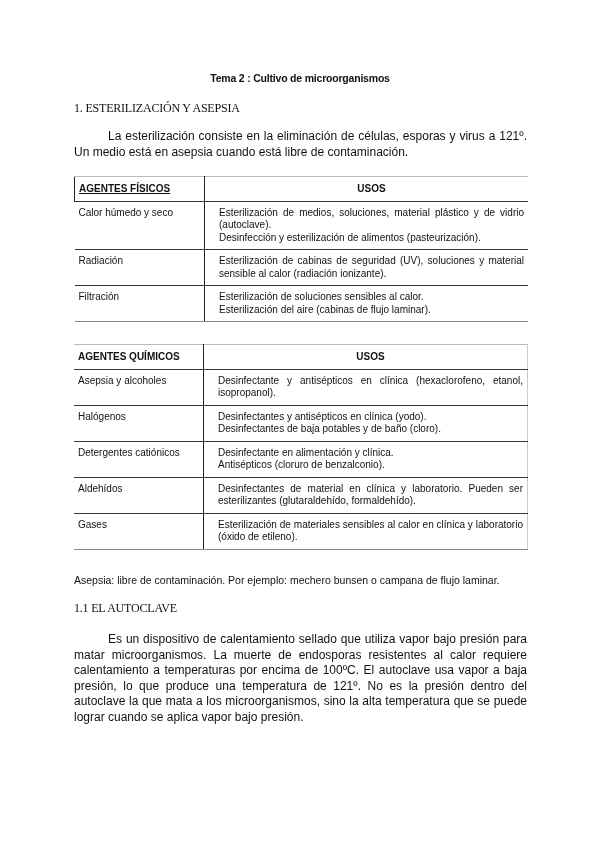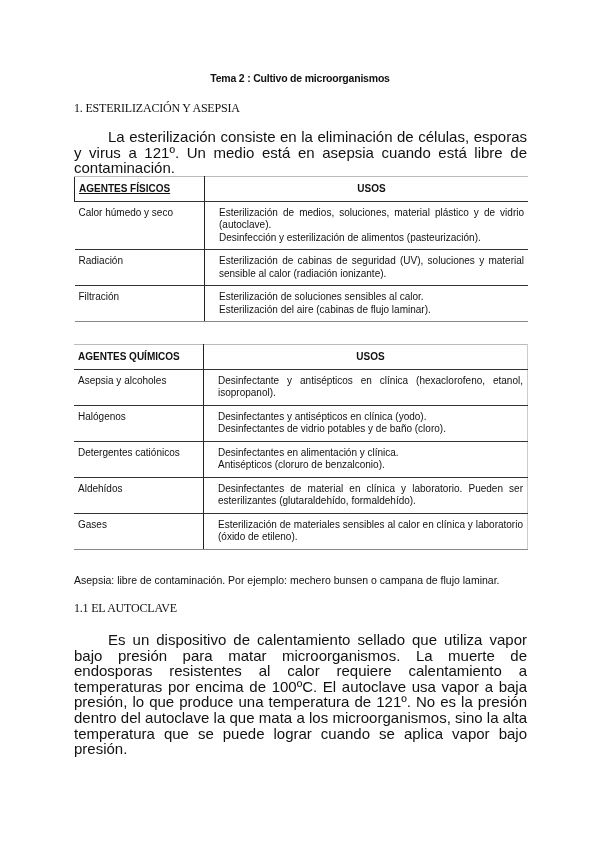--- a/index.html
+++ b/index.html
@@ -10,21 +10,21 @@
     font-family: "Liberation Sans", sans-serif; font-weight: bold; font-size: 10.5px; letter-spacing: -0.2px;
   }
   .h1, .h2 {
     position: absolute; left: 74px;
     font-family: "Liberation Serif", serif; font-size: 12px; letter-spacing: -0.2px;
   }
   .h1 { top: 101px; }
   .h2 { top: 601px; }
   .para {
     position: absolute; left: 74px; width: 453px;
-    font-family: "Liberation Sans", sans-serif; font-size: 15px; line-height: 15.5px;
+    font-family: "Liberation Sans", sans-serif; font-size: 12px; line-height: 15.5px;
     text-align: justify; text-indent: 34px; margin: 0;
   }
   .p1 { top: 129px; }
   .p3 { top: 632px; line-height: 15.6px; }
   .asepsia {
     position: absolute; left: 74px; top: 574px; width: 470px;
     font-family: Liberation Sans, sans-serif; font-size: 10.5px;
   }
   table.agents {
     position: absolute; left: 74px; width: 454px;
@@ -103,27 +103,27 @@
       <tr>
         <td class="col1">Asepsia y alcoholes</td>
         <td class="col2">
           <span class="line">Desinfectante y antisépticos en clínica (hexaclorofeno, etanol, isopropanol).</span>
         </td>
       </tr>
       <tr>
         <td class="col1">Halógenos</td>
         <td class="col2">
           <span class="line">Desinfectantes y antisépticos en clínica (yodo).</span>
-          <span class="line">Desinfectantes de vidrio potables y de baño (cloro).</span>
+          <span class="line">Desinfectantes de baja potables y de baño (cloro).</span>
         </td>
       </tr>
       <tr>
         <td class="col1">Detergentes catiónicos</td>
         <td class="col2">
-          <span class="line">Desinfectantes en alimentación y clínica.</span>
+          <span class="line">Desinfectante en alimentación y clínica.</span>
           <span class="line">Antisépticos (cloruro de benzalconio).</span>
         </td>
       </tr>
       <tr>
         <td class="col1">Aldehídos</td>
         <td class="col2">
           <span class="line">Desinfectantes de material en clínica y laboratorio. Pueden ser esterilizantes (glutaraldehído, formaldehído).</span>
         </td>
       </tr>
       <tr>

